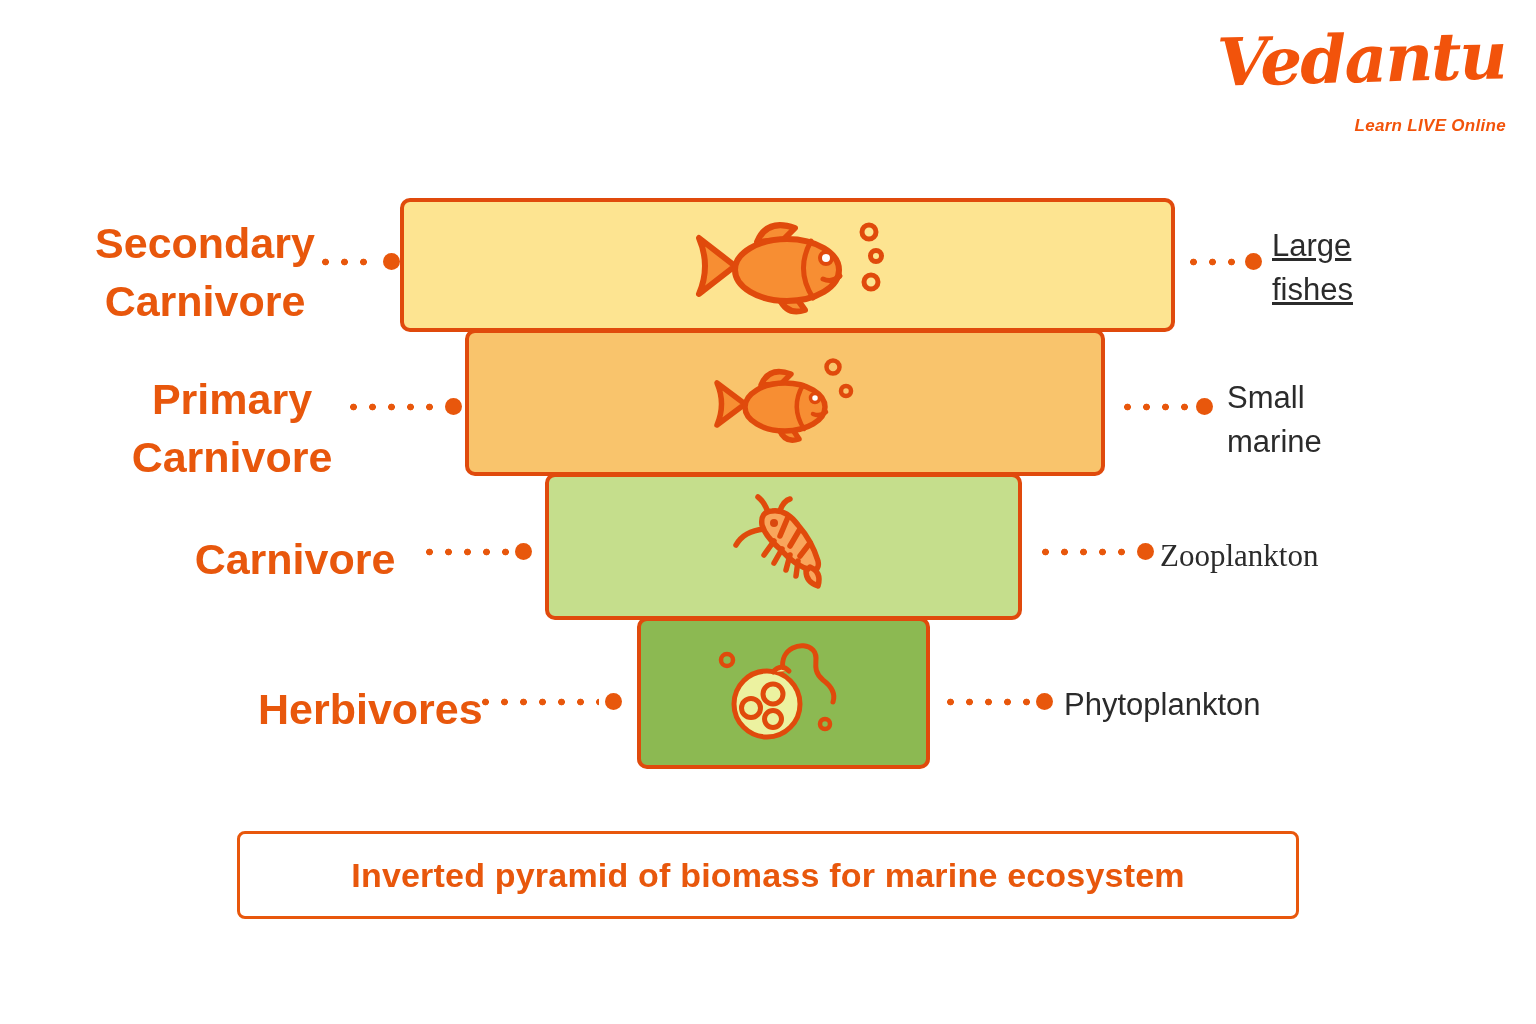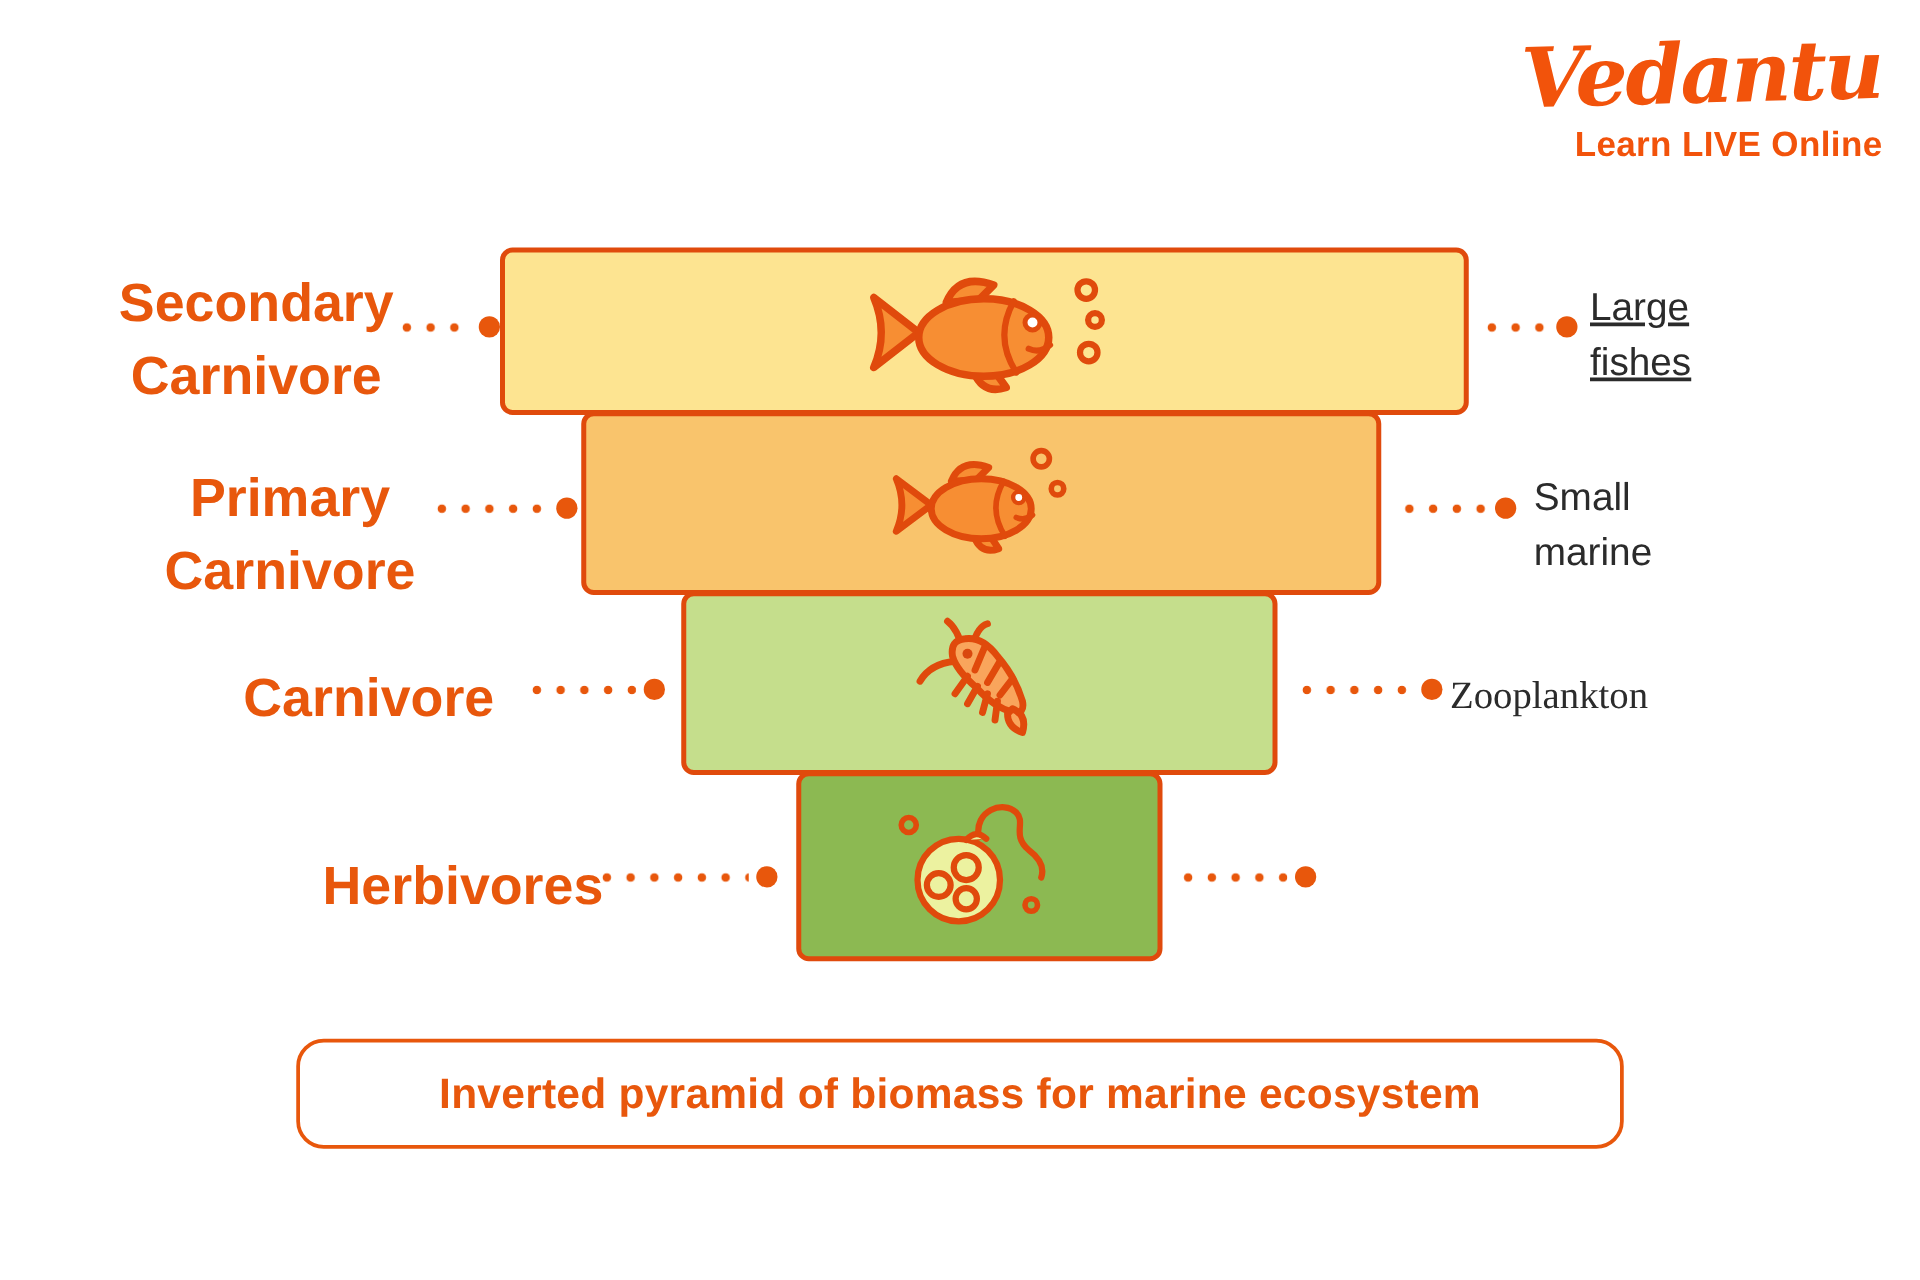--- a/index.html
+++ b/index.html
@@ -4,21 +4,21 @@
 <style>
   * { box-sizing: border-box; margin: 0; padding: 0; }
   html,body { width:1536px; height:1024px; }
   body { font-family: "Liberation Sans", "DejaVu Sans", sans-serif; background:#ffffff; }
   .canvas { position:relative; width:1536px; height:1024px; background:#ffffff; overflow:hidden; }
 
   
   .logo { position:absolute; top:26px; right:30px; text-align:right; color:#F2530B; }
   .logo-brand { font-family:"DejaVu Serif", serif; font-style:italic; font-weight:bold;
                 font-size:66px; line-height:1.0; letter-spacing:-2px; transform:rotate(-1.5deg); display:inline-block; }
-  .logo-tagline { font-size:28px; font-weight:600; margin-top:8px; letter-spacing:0.3px; }
+  .logo-tagline { font-size:17px; font-weight:600; margin-top:24px; letter-spacing:0.3px;font-style:italic; }
 
   
   .level { position:absolute; border:4px solid #E04A0C; border-radius:10px;
            display:flex; align-items:center; justify-content:center; }
   .lv1 { left:400px; top:198px; width:775px; height:134px; background:#FDE491; z-index:4; }
   .lv2 { left:465px; top:329px; width:640px; height:147px; background:#F9C46C; z-index:3; }
   .lv3 { left:545px; top:473px; width:477px; height:147px; background:#C5DE8C; z-index:2; }
   .lv4 { left:637px; top:617px; width:293px; height:152px; background:#8CB952; z-index:1; }
 
   
@@ -46,21 +46,21 @@
   .cL2 { left:344px; top:398px; width:118px; }
   .cL3 { left:420px; top:543px; width:112px; }
   .cL4 { left:476px; top:693px; width:146px; }
   .cR1 { left:1184px; top:253px; width:78px; }
   .cR2 { left:1118px; top:398px; width:95px; }
   .cR3 { left:1036px; top:543px; width:118px; }
   .cR4 { left:941px;  top:693px; width:112px; }
 
   
   .caption-box { position:absolute; left:237px; top:831px; width:1062px; height:88px;
-                 border:3px solid #E8570C; border-radius:22px; background:#ffffff;
+                 border:3px solid #E8570C; border-radius:8px; background:#ffffff;
                  display:flex; align-items:center; justify-content:center; }
   .caption-text { color:#E8570C; font-weight:bold; font-size:34px; letter-spacing:0.2px; }
 
   svg { display:block; }
 </style>
 </head>
 <body>
 
 <div class="canvas">
 
@@ -146,20 +146,21 @@
   </div>
 
   <div class="trophic t1">Secondary Carnivore</div>
   <div class="trophic t2">Primary Carnivore</div>
   <div class="trophic t3">Carnivore</div>
   <div class="trophic t4">Herbivores</div>
 
   <div class="organism o1">Large fishes</div>
   <div class="organism o2">Small marine</div>
   <div class="organism o3">Zooplankton</div>
+  <div class="organism o4">Phytoplankton</div>
 
   <div class="connector cL1">
       <span class="dots"></span>
       <span class="big-dot"></span>
     </div>
   <div class="connector cL2">
       <span class="dots"></span>
       <span class="big-dot"></span>
     </div>
   <div class="connector cL3">

